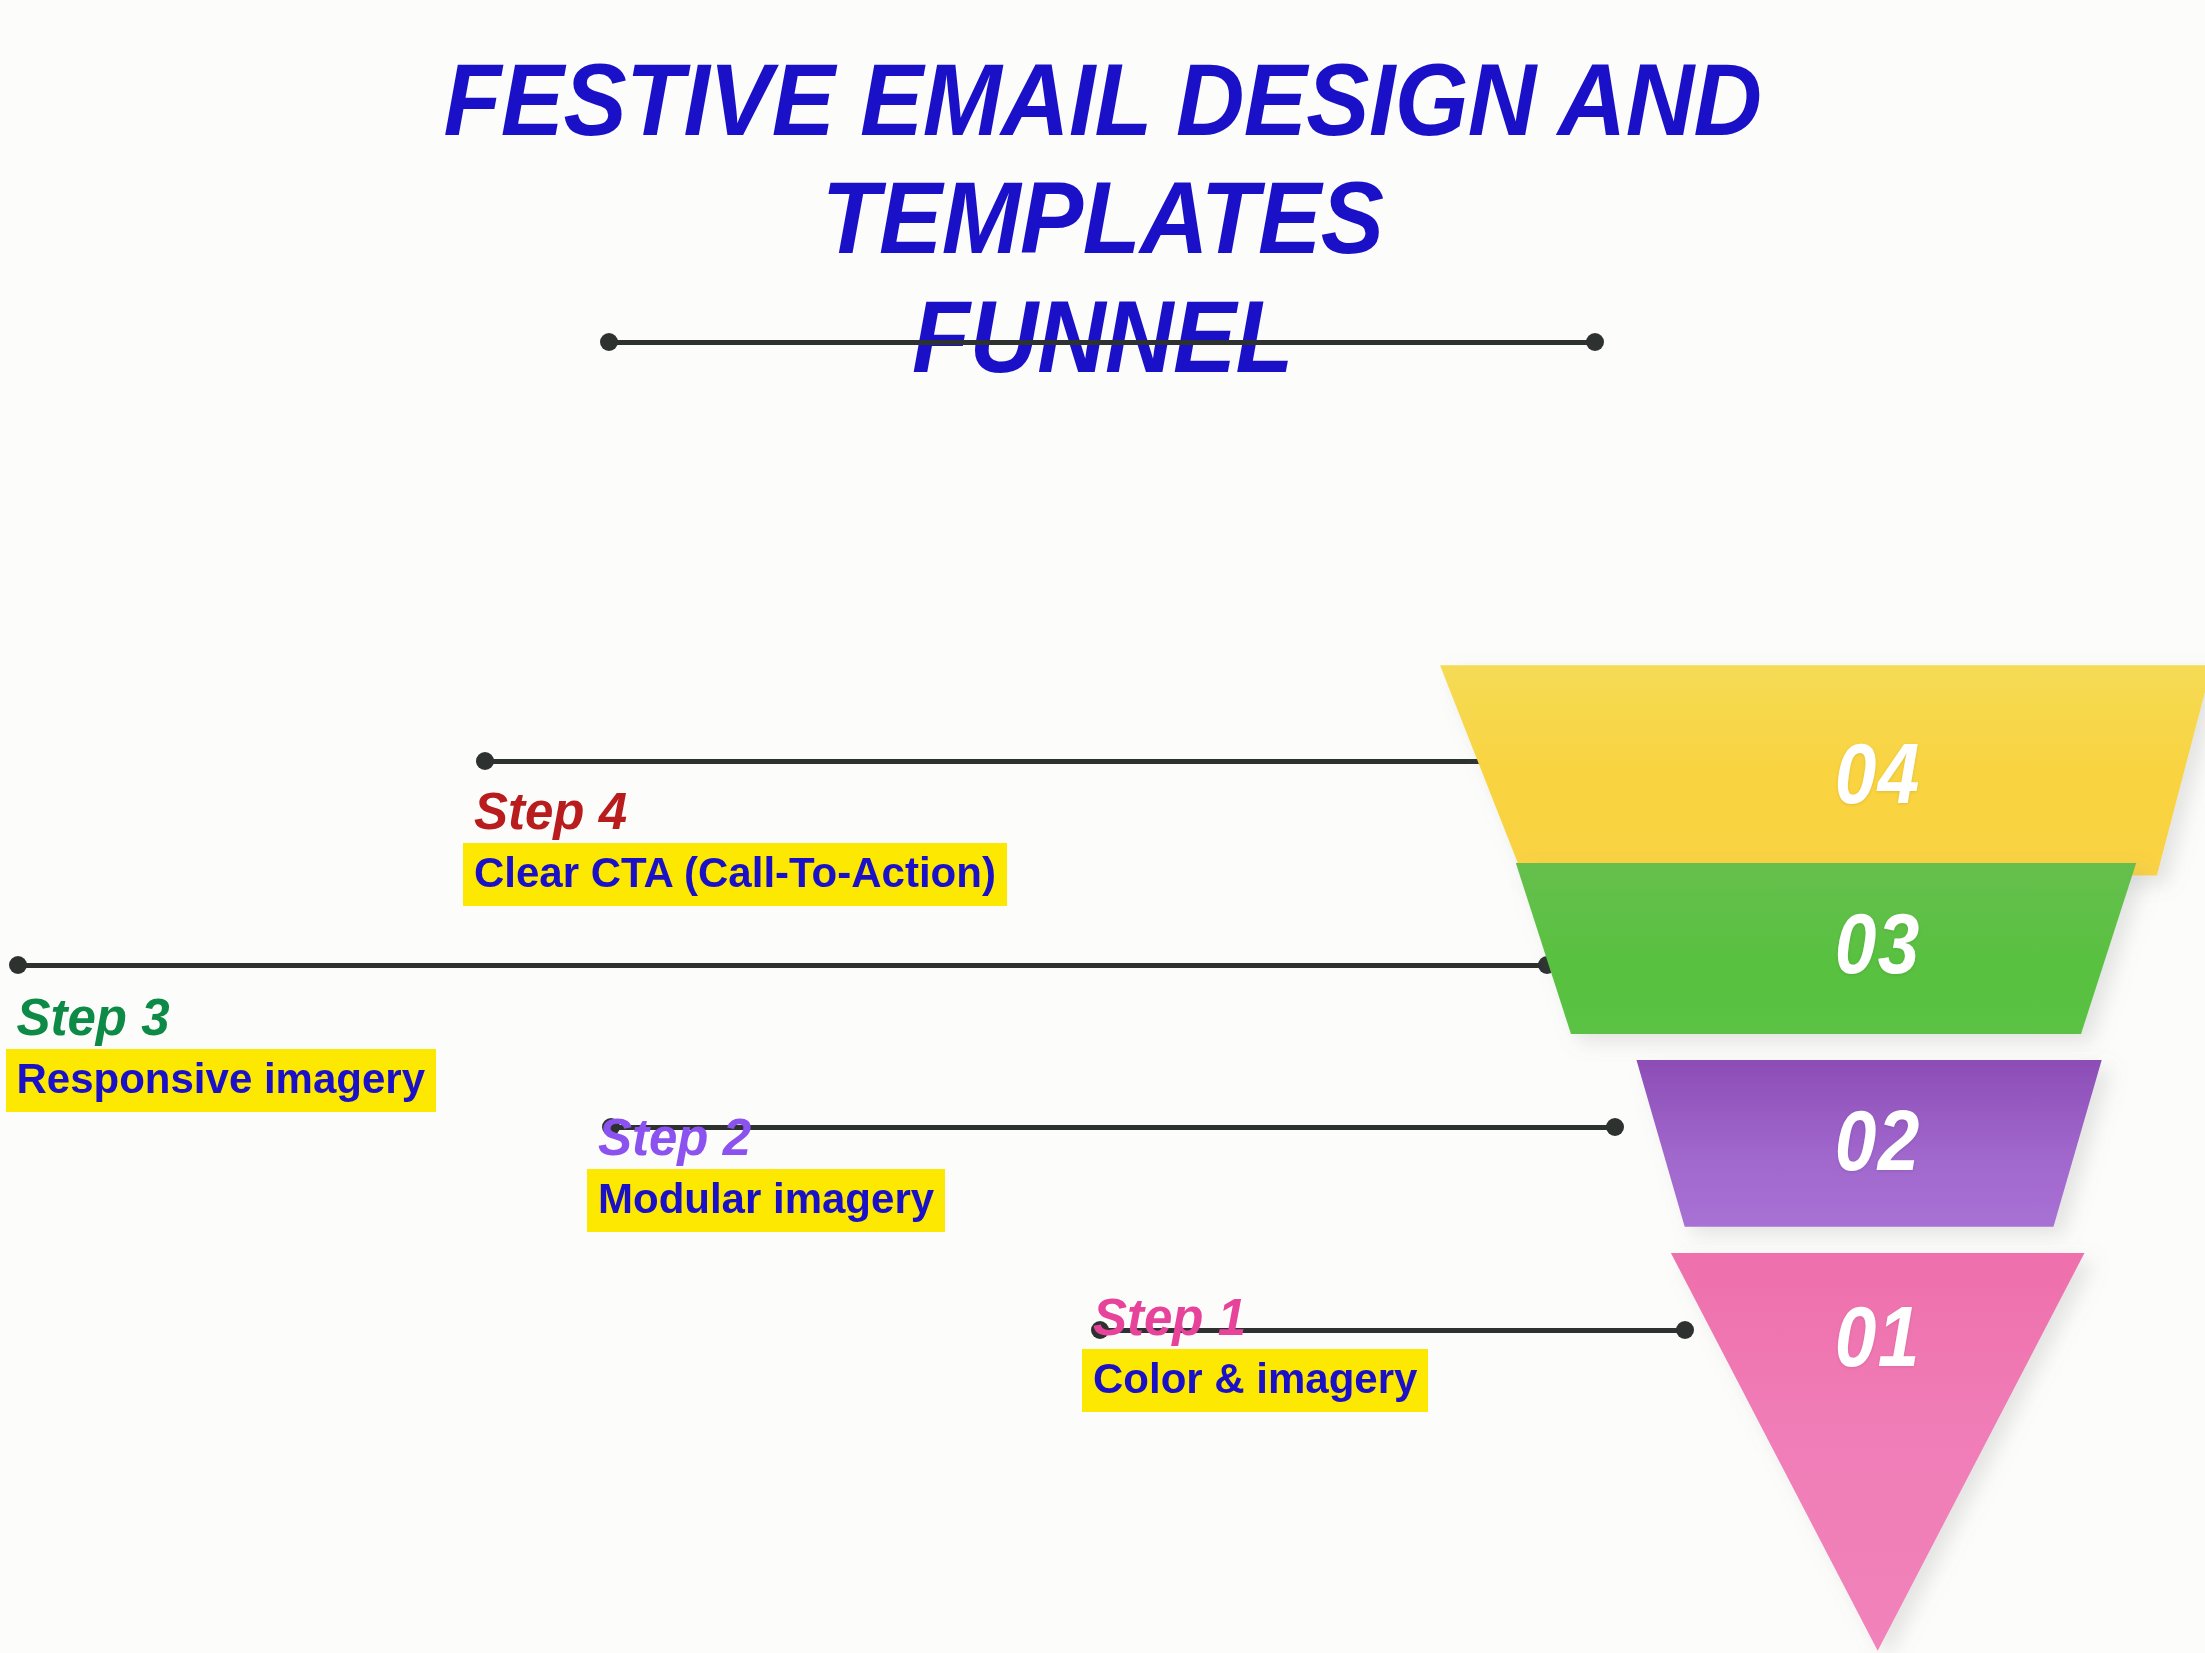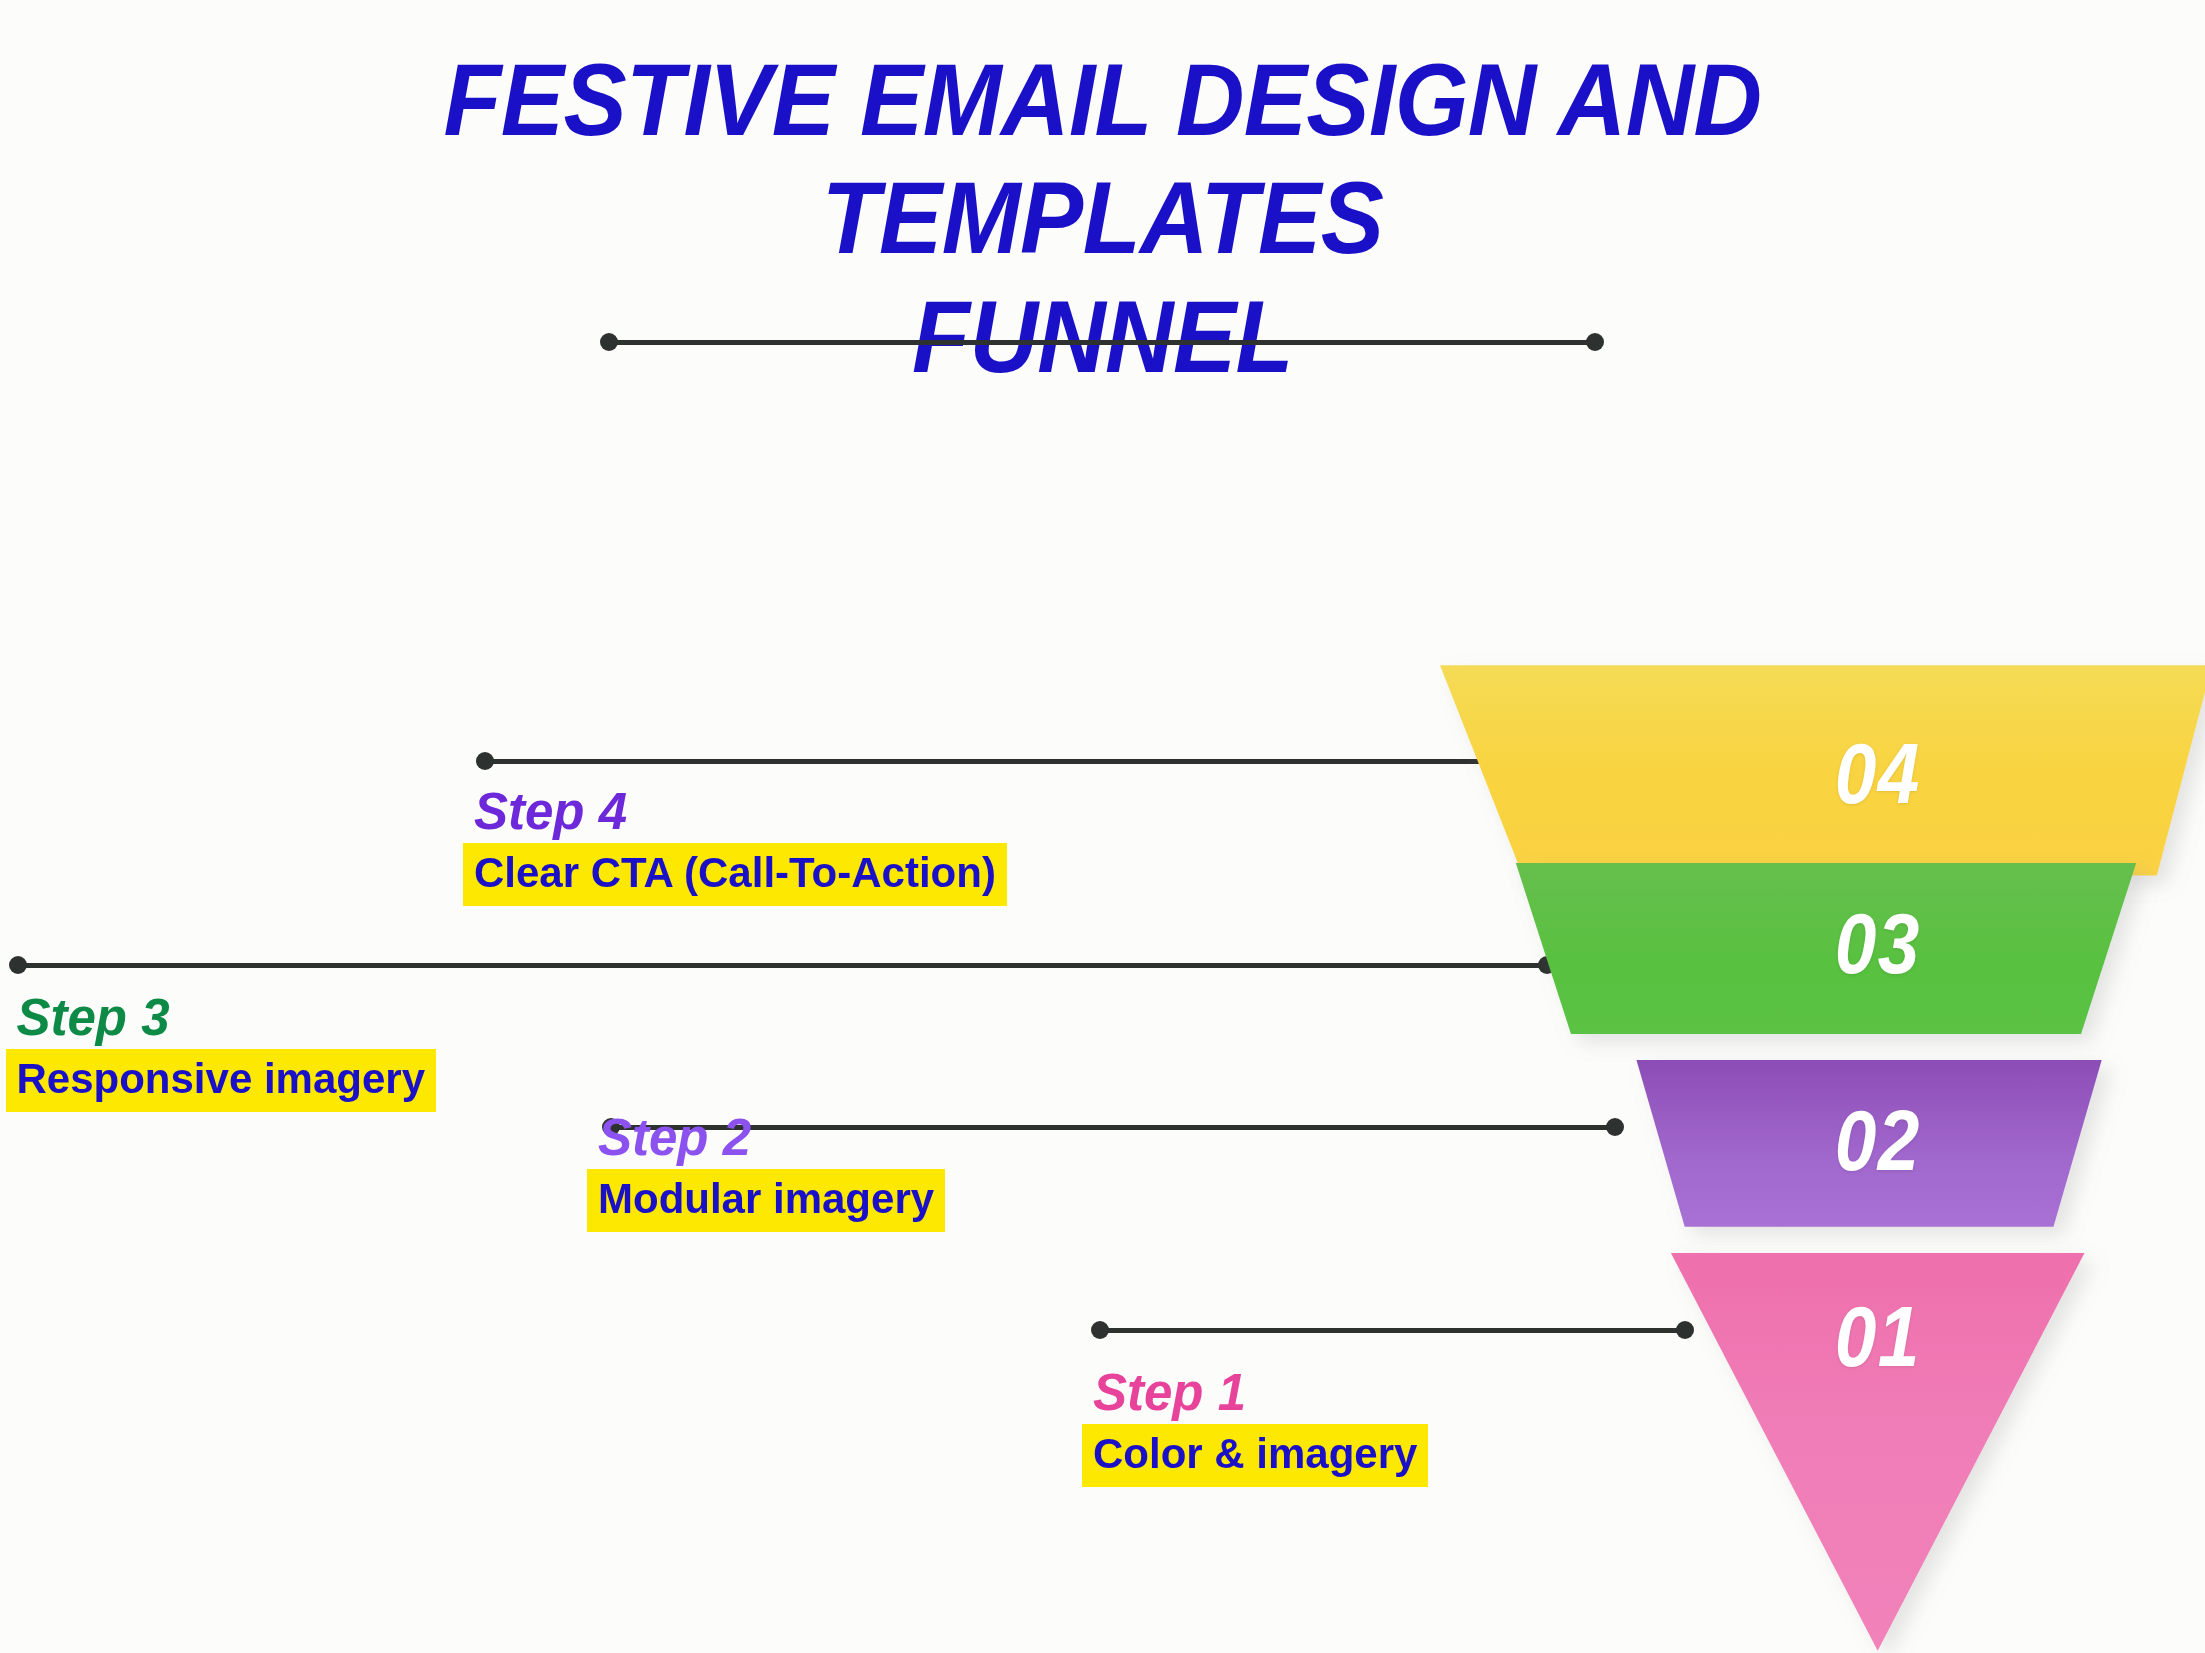--- a/index.html
+++ b/index.html
@@ -149,35 +149,35 @@
     <span class="dot left"></span>
     <span class="dot right"></span>
   </div>
 
   <div class="connector" style="left:1097px; top:1328px; width:591px;">
     <span class="dot left"></span>
     <span class="dot right"></span>
   </div>
 
   <div class="step-block" style="left:463px; top:786px;">
-    <div class="step-kicker" style="color:#6d28d9;">Step 4</div>
+    <div class="step-kicker" style="color:#b91c1c;">Step 4</div>
     <div class="step-text">Clear CTA (Call-To-Action)</div>
   </div>
 
   <div class="step-block" style="left:5.5px; top:992px;">
     <div class="step-kicker" style="color:#0E8A47;">Step 3</div>
     <div class="step-text">Responsive imagery</div>
   </div>
 
   <div class="step-block" style="left:587px; top:1112px;">
     <div class="step-kicker" style="color:#8C52F0;">Step 2</div>
     <div class="step-text">Modular imagery</div>
   </div>
 
-  <div class="step-block" style="left:1082px; top:1367px;">
+  <div class="step-block" style="left:1082px; top:1292px;">
     <div class="step-kicker" style="color:#E8439B;">Step 1</div>
     <div class="step-text">Color &amp; imagery</div>
   </div>
 
   <div id="funnel">
 
     <svg class="funnel-seg" viewBox="0 0 1120 1470" preserveAspectRatio="none">
       <defs>
         <linearGradient id="g04" x1="0" y1="0" x2="0" y2="1">
           <stop offset="0%" stop-color="#F5DB55"></stop>

